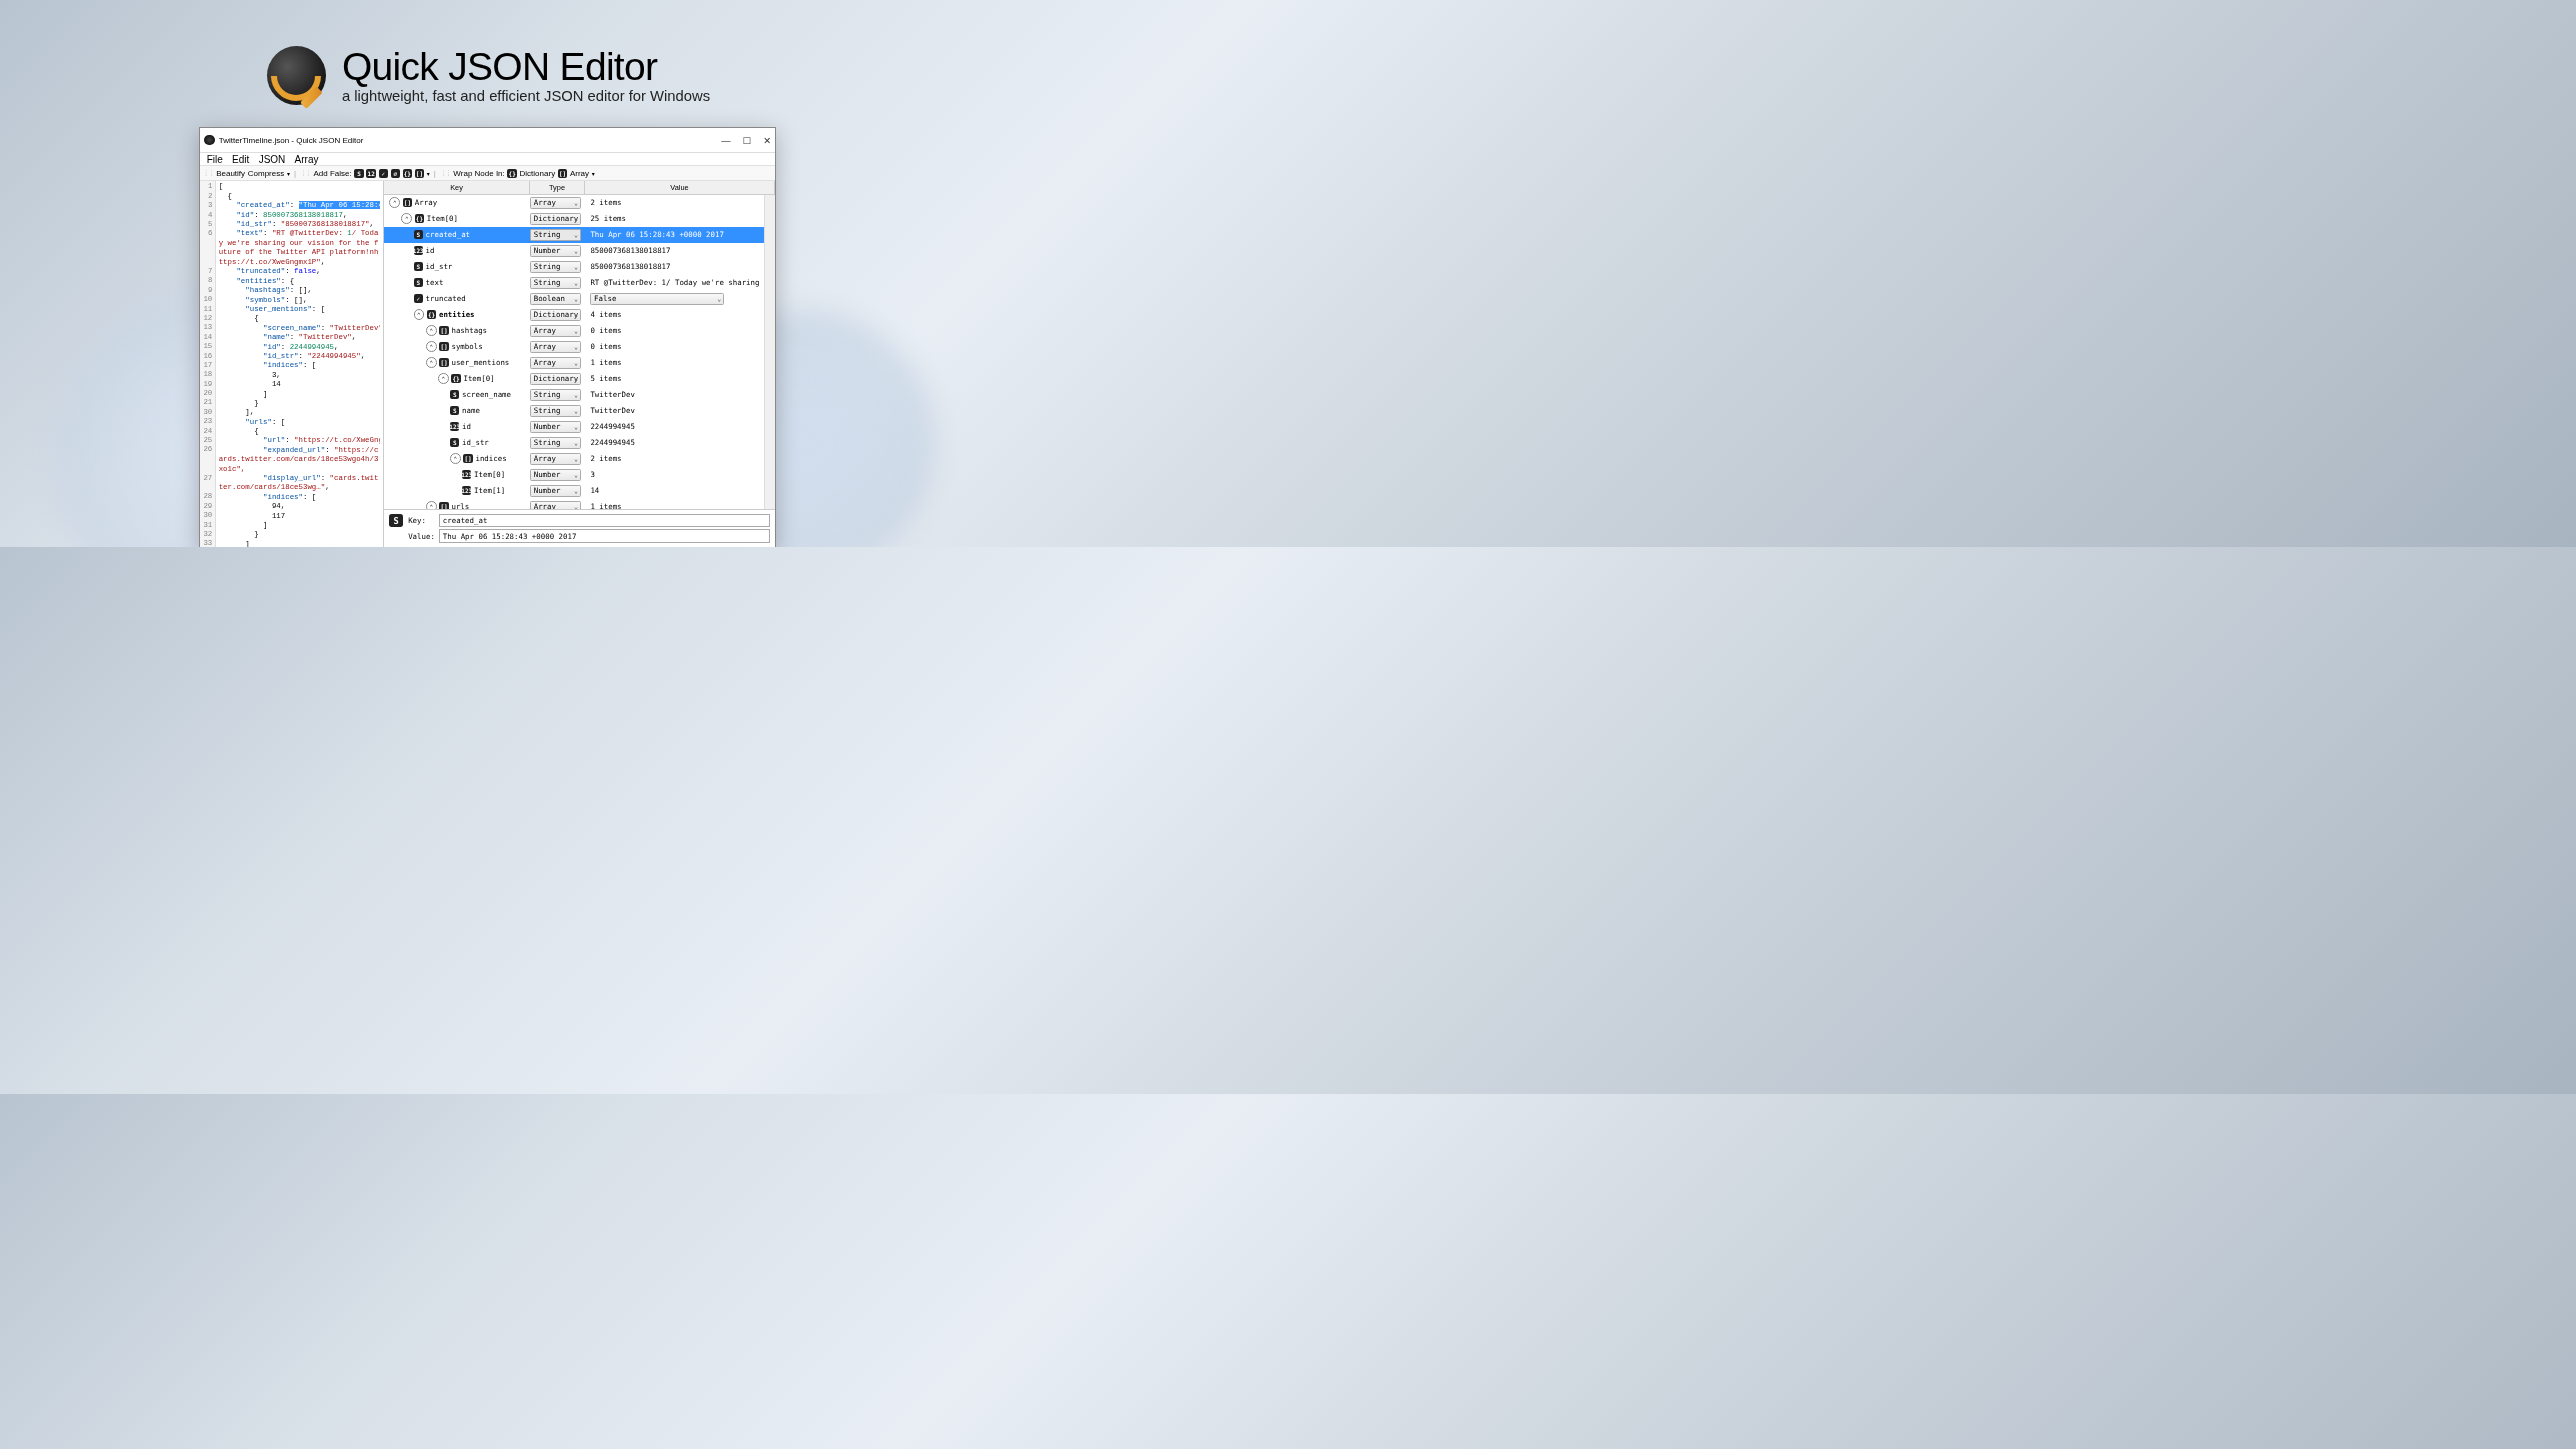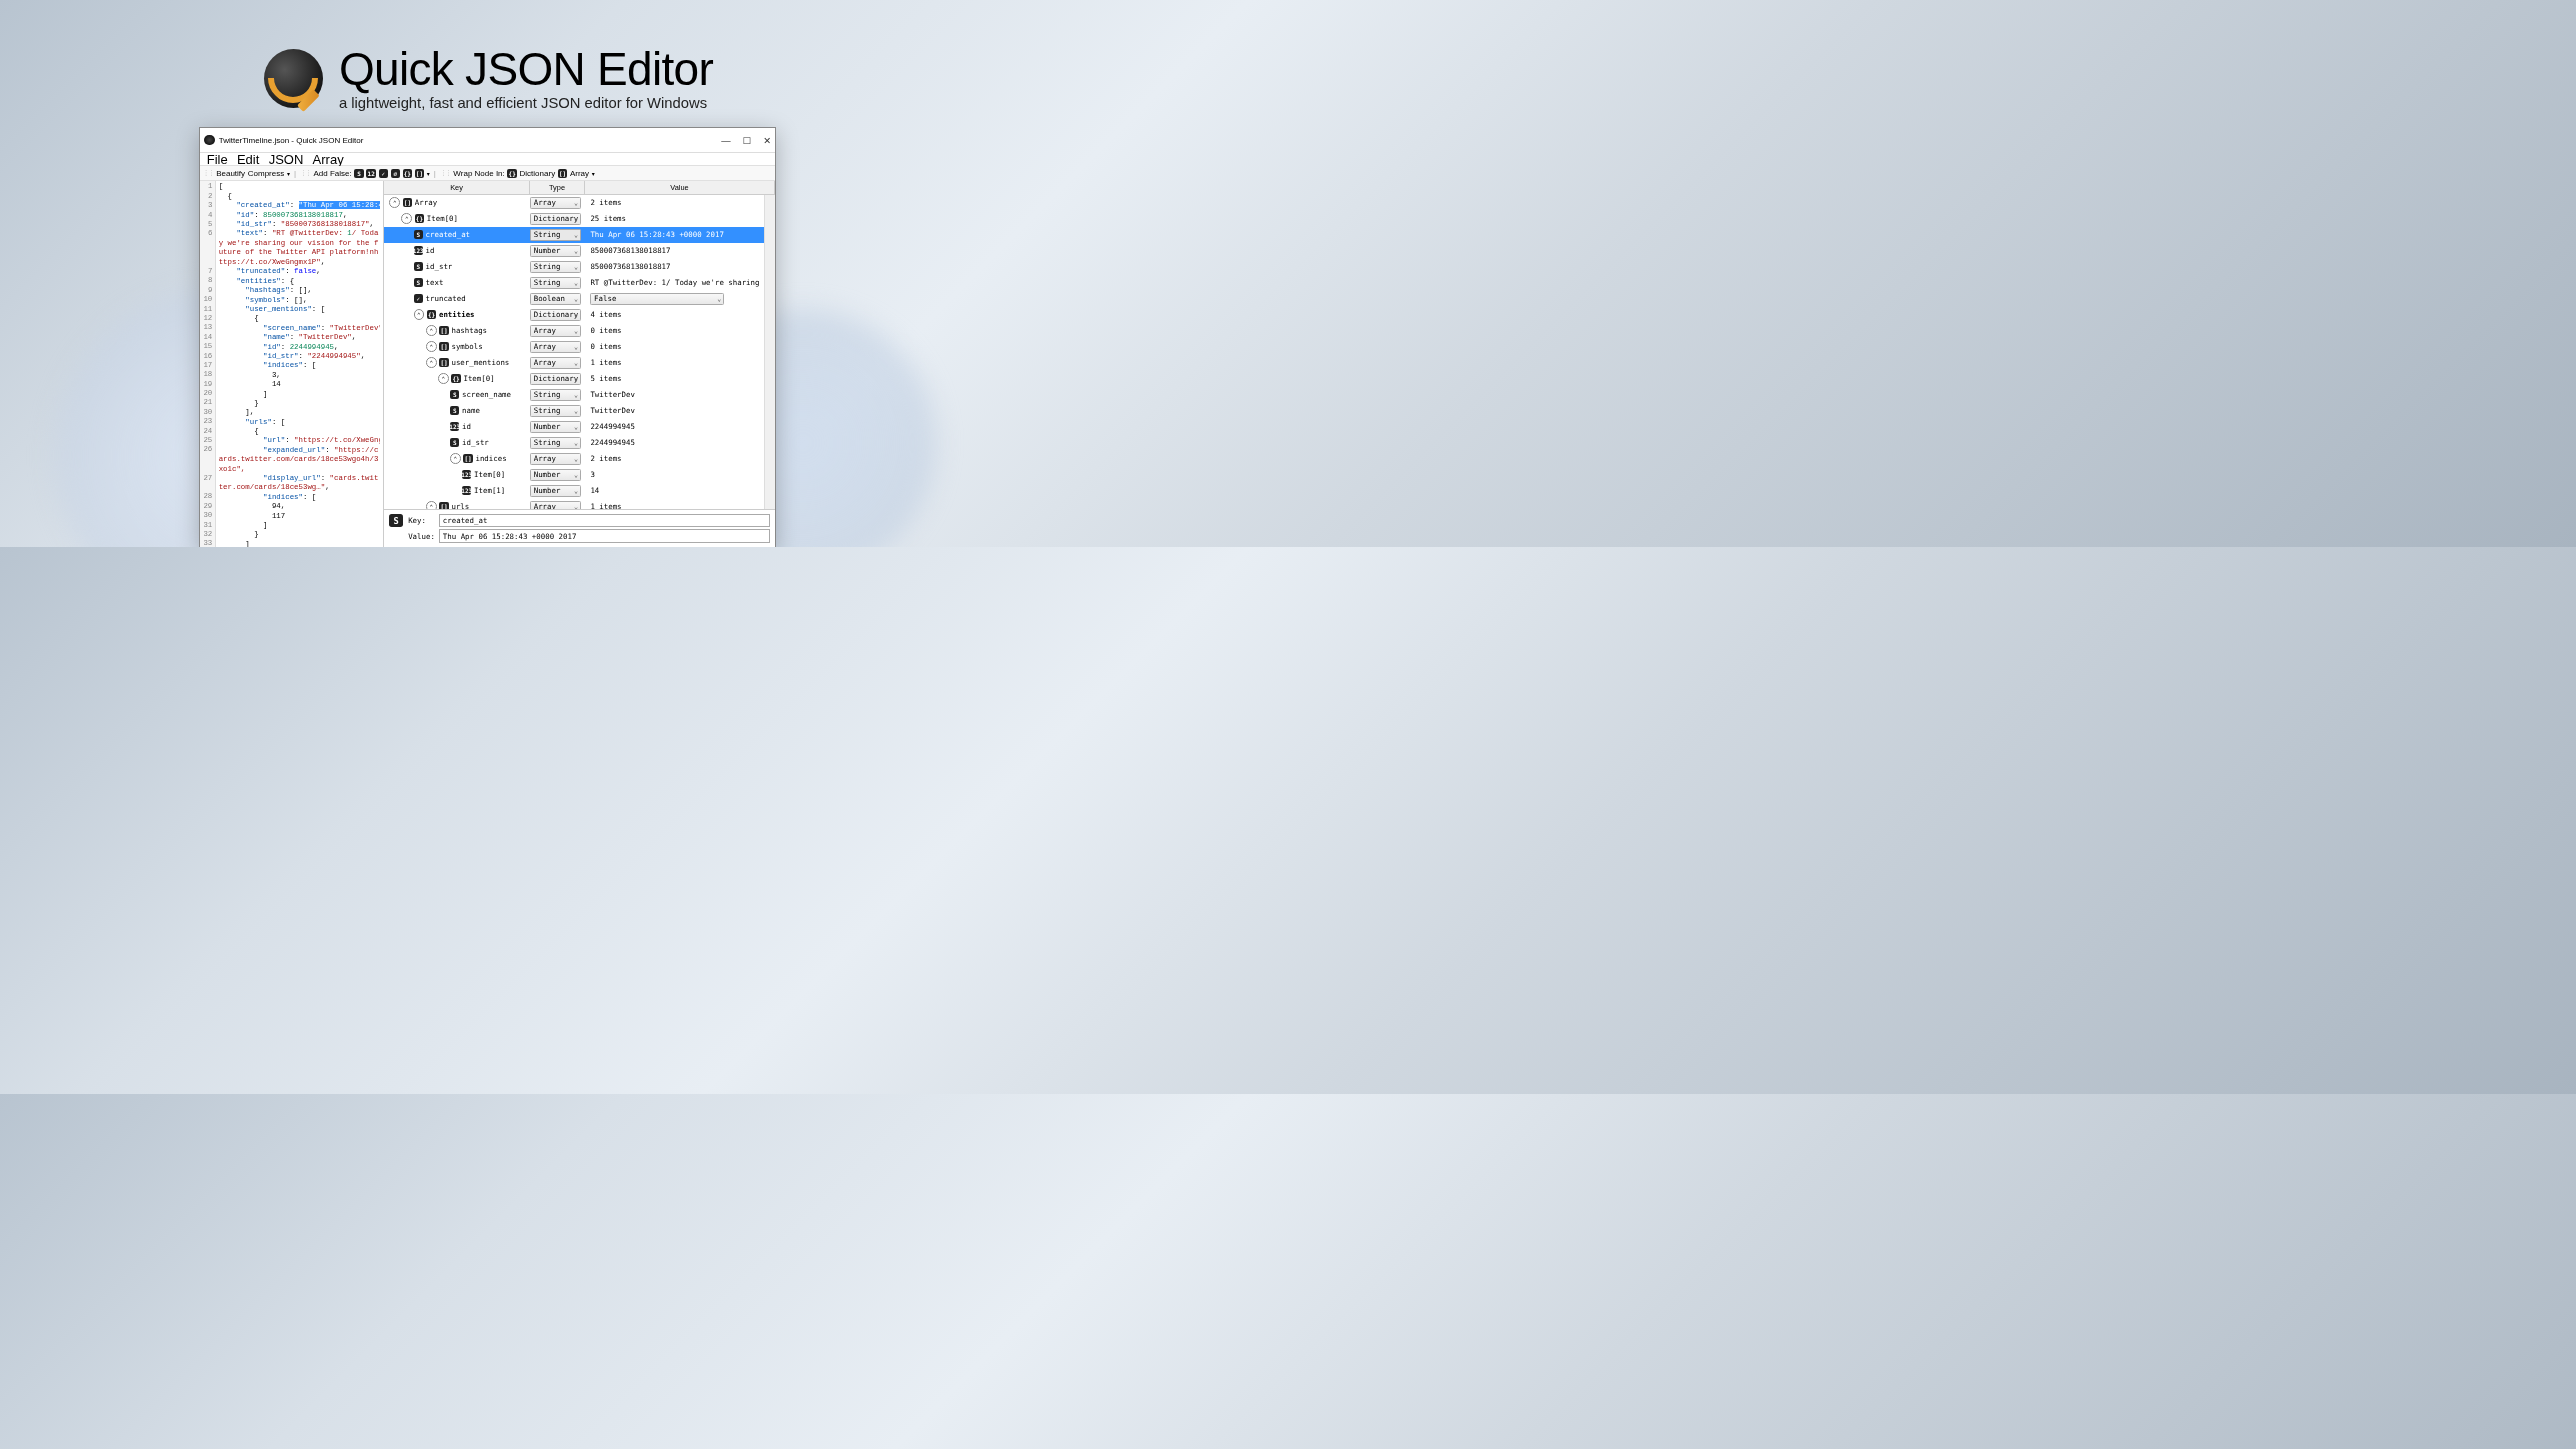--- a/index.html
+++ b/index.html
@@ -1,29 +1,29 @@
 <!DOCTYPE html>
 <html style="font-size:10.7px"><head>
 <meta charset="utf-8">
 <style>
 *{margin:0;padding:0;box-sizing:border-box;}
 body{font-family:"Segoe UI",Tahoma,sans-serif;background:linear-gradient(135deg,#b8c4d0 0%,#d8e0e8 20%,#e8eef4 40%,#d0d8e0 60%,#a8b4c0 100%);width:977px;height:547px;overflow:hidden;position:relative;}
 .hero{position:absolute;top:46px;left:0;right:0;display:flex;align-items:center;justify-content:center;gap:16px;}
 .hero-logo{width:59px;height:59px;border-radius:50%;background:radial-gradient(circle at 35% 35%,#555 0%,#222 60%,#000 100%);position:relative;display:flex;align-items:center;justify-content:center;}
 .hero-logo::before{content:"";position:absolute;width:38px;height:38px;border:6.7px solid #e8a030;border-radius:50%;border-top-color:transparent;border-right-color:transparent;transform:rotate(-45deg);}
 .hero-logo::after{content:"";position:absolute;bottom:2.7px;right:2.7px;width:23px;height:9.4px;background:linear-gradient(135deg,#f0b040 0%,#d88820 100%);border-radius:2px;transform:rotate(-45deg);}
-.hero-text h1{font-size:46px;font-weight:400;color:#000;letter-spacing:-0.7px;line-height:1;}
+.hero-text h1{font-size:39px;font-weight:400;color:#000;letter-spacing:-0.7px;line-height:1;}
 .hero-text p{font-size:14.8px;color:#222;margin-top:2.7px;}
 .window{position:absolute;top:127px;left:199px;width:577px;height:423px;background:#fff;border:0.7px solid #888;box-shadow:0 5.4px 21.5px rgba(0,0,0,0.25);display:flex;flex-direction:column;font-size:7.4px;}
 .titlebar{height:25px;display:flex;align-items:center;padding:0 4px;background:#fff;border-bottom:0.7px solid #ddd;}
 .titlebar-icon{width:10.7px;height:10.7px;border-radius:50%;background:radial-gradient(circle,#444,#000);margin-right:4px;}
 .titlebar-title{flex:1;font-size:8px;}
 .titlebar-btns{display:flex;gap:12px;font-size:9.4px;}
 .titlebar-btns span{cursor:default;color:#333;}
-.menubar{height:13.4px;display:flex;align-items:center;padding:0 2.7px;gap:1.3px;font-size:13px;border-bottom:0.7px solid #e0e0e0;}
+.menubar{height:13.4px;display:flex;align-items:center;padding:0 2.7px;gap:1.3px;font-size:10px;border-bottom:0.7px solid #e0e0e0;}
 .menubar span{padding:1.3px 4px;}
 .toolbar{height:14.8px;display:flex;align-items:center;padding:0 2.7px;gap:2.7px;font-size:8px;border-bottom:0.7px solid #e0e0e0;background:#f8f8f8;}
 .toolbar .sep{color:#aaa;margin:0 1.3px;}
 .toolbar .grip{color:#bbb;font-size:6.7px;letter-spacing:-1.3px;}
 .type-badge{display:inline-flex;align-items:center;justify-content:center;width:9.4px;height:9.4px;border-radius:2px;color:#fff;font-size:6px;font-weight:bold;font-family:Consolas,monospace;}
 .tb-S{background:#222;}
 .tb-N{background:#222;}
 .tb-B{background:#222;}
 .tb-O{background:#222;}
 .tb-A{background:#222;}

